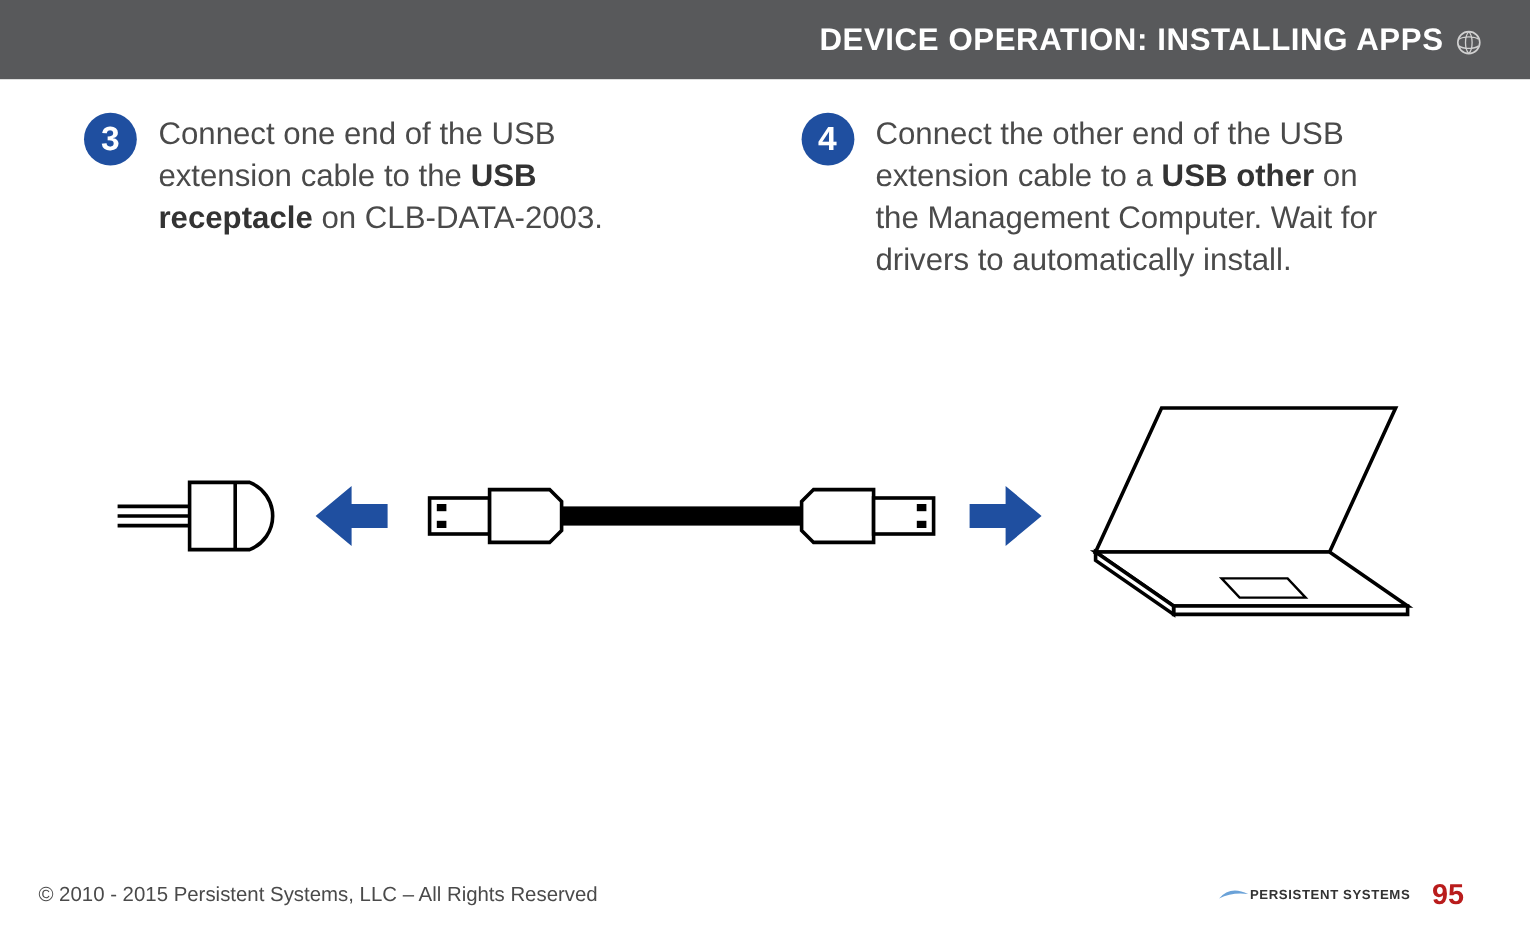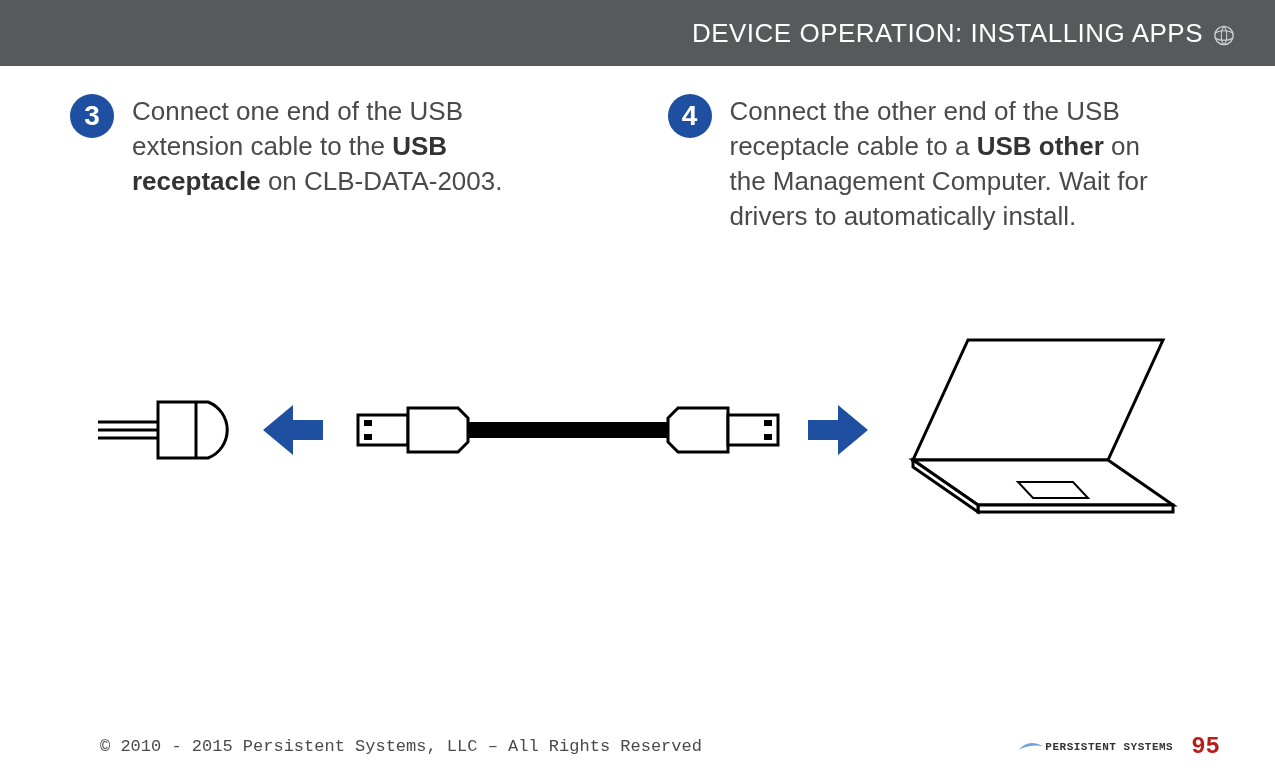--- a/index.html
+++ b/index.html
@@ -17,21 +17,21 @@
     background: #58595b;
     position: relative;
   }
   .header-title {
     position: absolute;
     right: 40px;
     top: 50%;
     transform: translateY(-50%);
     color: #fff;
     font-size: 26px;
-    font-weight: 400;
+    font-weight: 700;
     letter-spacing: 0.5px;
     display: flex;
     align-items: center;
     gap: 10px;
   }
   .header-icon {
     width: 22px;
     height: 22px;
     display: inline-block;
   }
@@ -74,27 +74,26 @@
     height: 260px;
     display: flex;
     align-items: center;
     justify-content: center;
   }
   .footer {
     position: absolute;
     bottom: 20px;
     left: 0;
     width: 100%;
-    padding: 0 55px 0 100px;
+    padding: 0 55px 0 32px;
     display: flex;
     justify-content: space-between;
     align-items: center;
     font-size: 17px;
     color: #4a4a4a;
-    font-family: Liberation Mono, monospace;
   }
   .footer-right {
     display: flex;
     align-items: center;
     gap: 18px;
   }
   .page-num {
     font-size: 24px;
     font-weight: 700;
     color: #b91c1c;
@@ -137,21 +136,21 @@
     </div>
     <div class="step-text">
       <span>Connect one end of the USB extension cable to the </span><span class="bold">USB receptacle</span><span> on CLB-DATA-2003.</span>
     </div>
   </div>
   <div class="step">
     <div class="step-badge">
       <span>4</span>
     </div>
     <div class="step-text">
-      <span>Connect the other end of the USB receptacle cable to a </span><span class="bold">USB other</span><span> on the Management Computer.  Wait for drivers to automatically install.</span>
+      <span>Connect the other end of the USB extension cable to a </span><span class="bold">USB other</span><span> on the Management Computer.  Wait for drivers to automatically install.</span>
     </div>
   </div>
 </div>
 
 <div class="diagram">
   <svg viewBox="0 0 1100 200" width="1100" height="200">
 
     <g>
       <line x1="10" y1="92" x2="70" y2="92" stroke="#000" stroke-width="3"></line>
       <line x1="10" y1="100" x2="70" y2="100" stroke="#000" stroke-width="3"></line>

